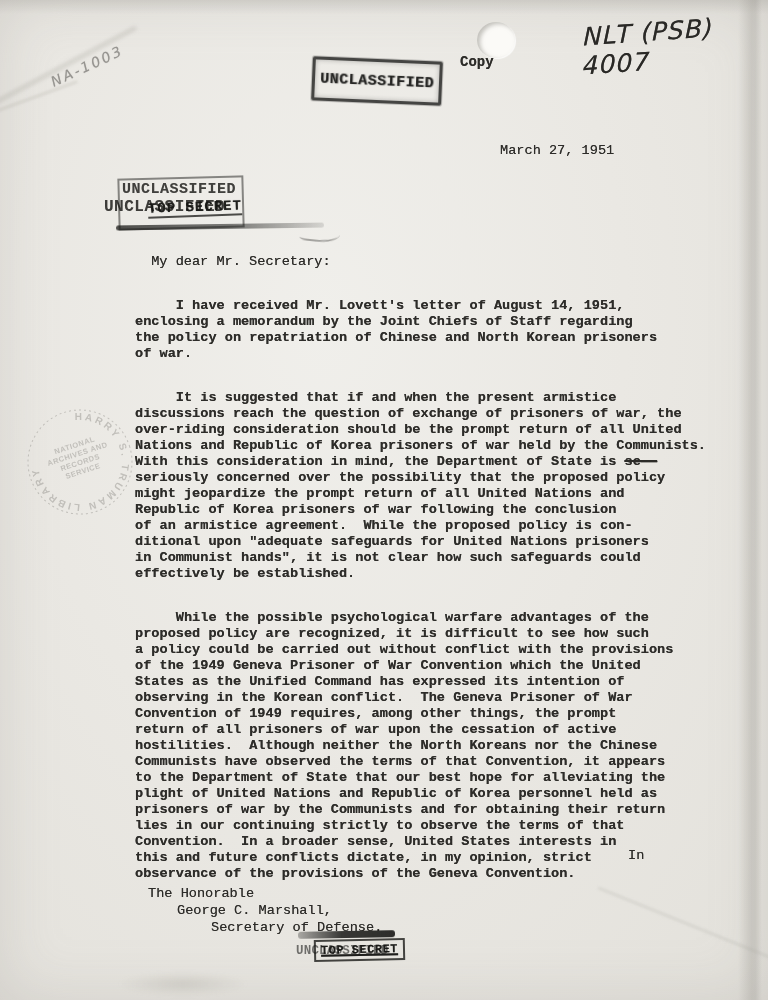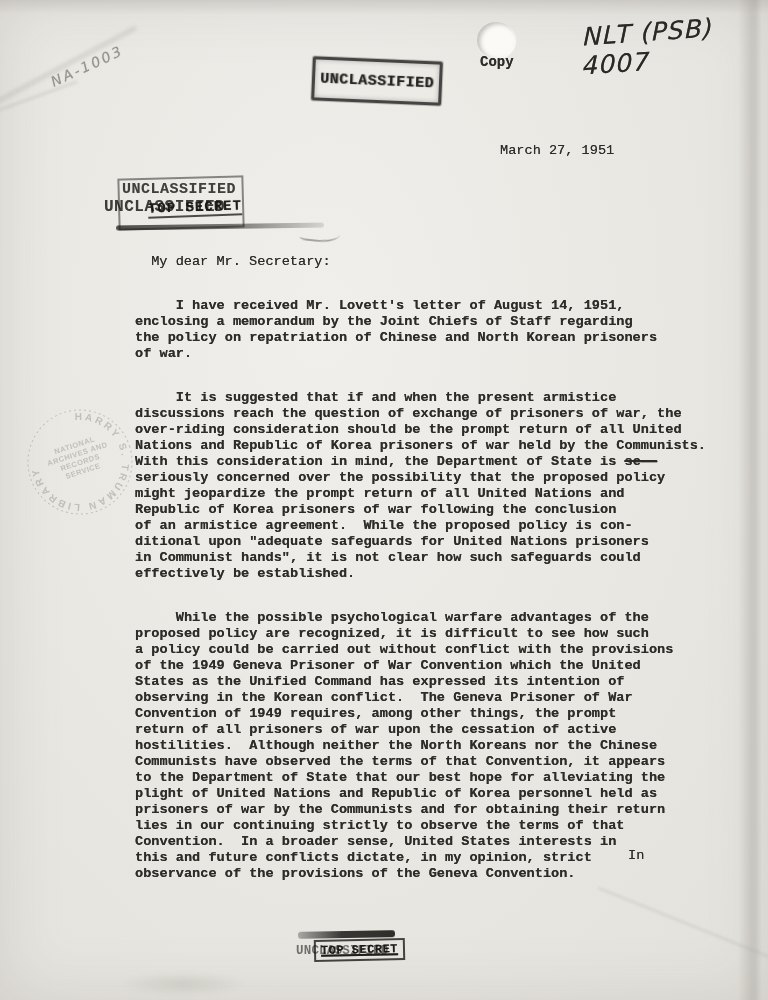--- a/index.html
+++ b/index.html
@@ -28,21 +28,21 @@
 
   
   .hand{font-family:"DejaVu Sans",sans-serif;font-style:italic;}
   .na-number{position:absolute;left:48px;top:58px;color:#969490;font-size:14px;
     letter-spacing:2.5px;transform:rotate(-25deg);text-shadow:0 0 1px rgba(150,148,144,.6);}
   .nlt-number{position:absolute;left:583px;top:16px;color:#2a2926;font-size:25px;
     letter-spacing:1px;transform:rotate(-4deg) skewX(-5deg);text-shadow:0 0 .5px rgba(40,40,38,.7);}
 
   
   .typed{color:#2d2c29;text-shadow:0 0 .6px rgba(45,44,41,.75);}
-  .copy-label{position:absolute;left:480px;top:54px;font-size:14px;font-weight:bold;}
+  .copy-label{position:absolute;left:460px;top:54px;font-size:14px;font-weight:bold;}
   .date-line{position:absolute;left:500px;top:143px;font-size:13.6px;}
 
   
   .stamp-unclass-main{position:absolute;left:312px;top:59px;width:124px;height:38px;
     border:3px solid rgba(28,28,26,.8);border-radius:2px;transform:rotate(2.4deg);
     display:flex;align-items:center;justify-content:center;
     box-shadow:0 0 0 1px rgba(28,28,26,.22), inset 0 0 5px rgba(28,28,26,.30);
     filter:blur(.2px);}
   .stamp-unclass-main span{font-weight:bold;font-size:15px;letter-spacing:.5px;
     color:rgba(22,22,20,.88);text-shadow:1px 0 1px rgba(22,22,20,.5);}
@@ -174,20 +174,25 @@
 plight of United Nations and Republic of Korea personnel held as
 prisoners of war by the Communists and for obtaining their return
 lies in our continuing strictly to observe the terms of that
 Convention.  In a broader sense, United States interests in
 this and future conflicts dictate, in my opinion, strict
 observance of the provisions of the Geneva Convention.</p>
   </div>
 
   <div class="typed catchword">In</div>
 
+  <div class="typed address">
+    <div>The Honorable</div>
+    <div class="ind1">George C. Marshall,</div>
+    <div class="ind2">Secretary of Defense.</div>
+  </div>
 
   <div class="bstamp">
     <div class="bstamp-bar"></div>
     <div class="bstamp-unclass">UNCLASSIFIED</div>
     <div class="bstamp-topsecret">TOP SECRET</div>
   </div>
 
 </div>
 
 </body></html>

